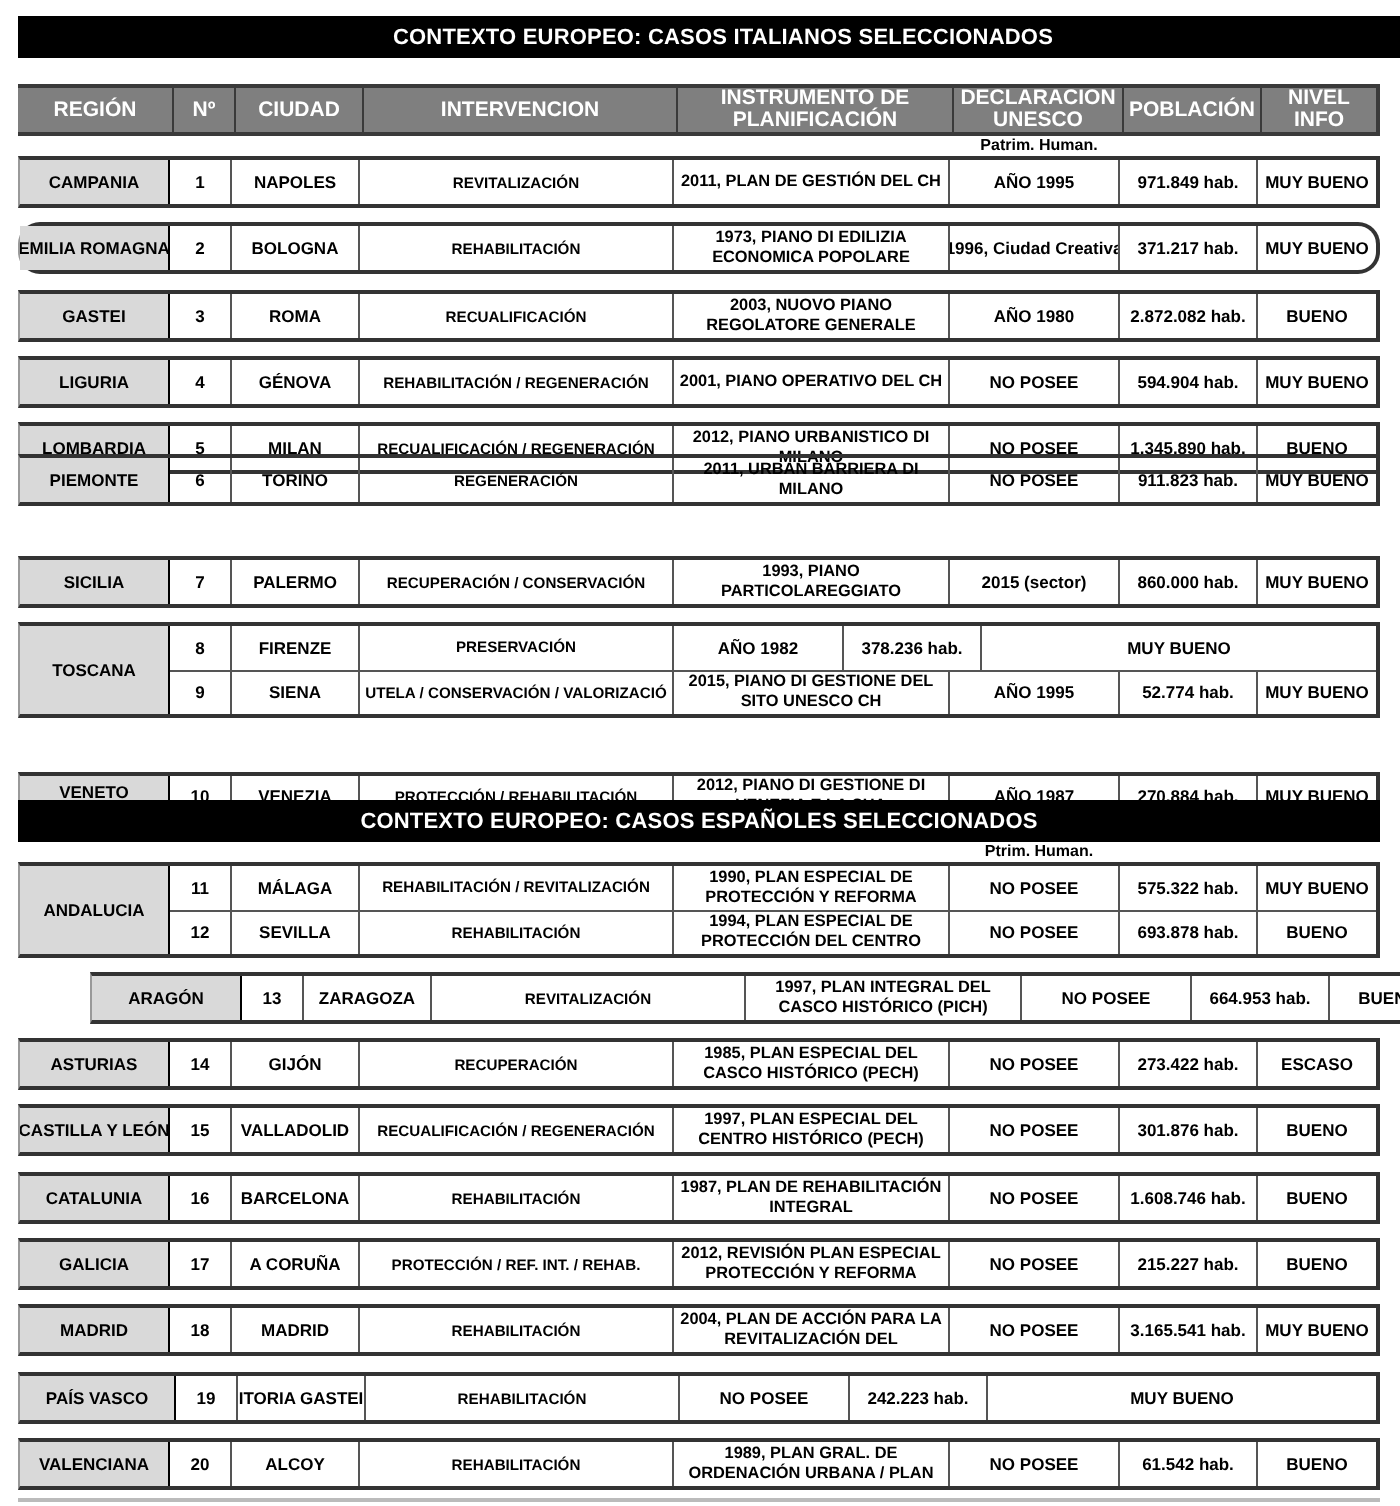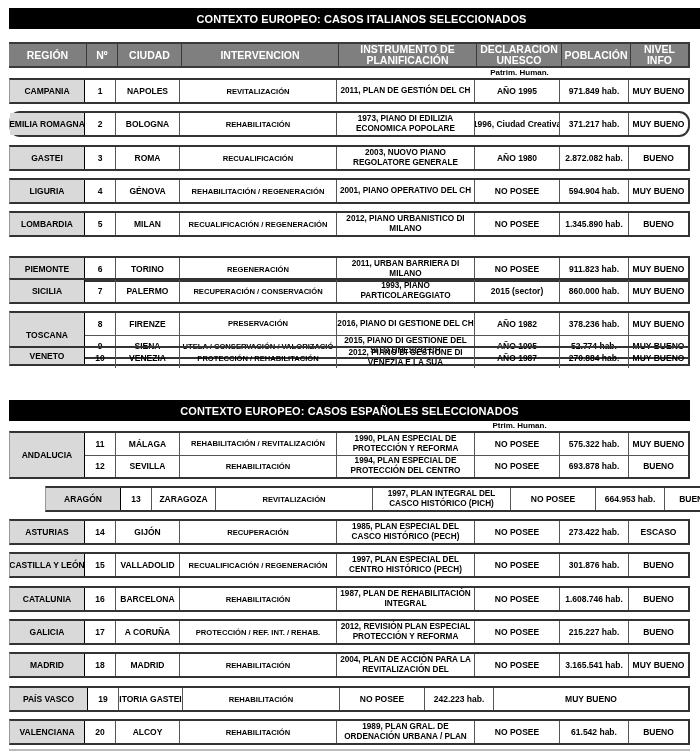--- a/index.html
+++ b/index.html
@@ -112,21 +112,21 @@
           <div class="c w-num">5</div>
           <div class="c w-city">MILAN</div>
           <div class="c w-int small">RECUALIFICACIÓN / REGENERACIÓN</div>
           <div class="c w-ins wrap">2012, PIANO URBANISTICO DI MILANO</div>
           <div class="c w-dec">NO POSEE</div>
           <div class="c w-pob">1.345.890 hab.</div>
           <div class="c w-niv" style="flex: 1 1 0%;">BUENO</div>
         </div>
       </div>
     </div>
-    <div class="grp" style="top: 256px; height: 26px;">
+    <div class="grp" style="top: 227px; height: 26px;">
       <div class="region w-reg">PIEMONTE</div>
       <div class="rows">
         <div class="row">
           <div class="c w-num">6</div>
           <div class="c w-city">TORINO</div>
           <div class="c w-int small">REGENERACIÓN</div>
           <div class="c w-ins wrap">2011, URBAN BARRIERA DI MILANO</div>
           <div class="c w-dec">NO POSEE</div>
           <div class="c w-pob">911.823 hab.</div>
           <div class="c w-niv" style="flex: 1 1 0%;">MUY BUENO</div>
@@ -147,37 +147,36 @@
         </div>
       </div>
     </div>
     <div class="grp" style="top: 311px; height: 48px;">
       <div class="region w-reg">TOSCANA</div>
       <div class="rows">
         <div class="row">
           <div class="c w-num">8</div>
           <div class="c w-city">FIRENZE</div>
           <div class="c w-int small">PRESERVACIÓN</div>
-          <div class="c w-ins wrap">2016, PIANO DI GESTIONE DEL CH</div>
           <div class="c w-dec">AÑO 1982</div>
           <div class="c w-pob">378.236 hab.</div>
           <div class="c w-niv" style="flex: 1 1 0%;">MUY BUENO</div>
         </div>
         <div class="row">
           <div class="c w-num">9</div>
           <div class="c w-city">SIENA</div>
           <div class="c w-int small">UTELA / CONSERVACIÓN / VALORIZACIÓ</div>
           <div class="c w-ins wrap">2015, PIANO DI GESTIONE DEL SITO UNESCO CH</div>
           <div class="c w-dec">AÑO 1995</div>
           <div class="c w-pob">52.774 hab.</div>
           <div class="c w-niv" style="flex: 1 1 0%;">MUY BUENO</div>
         </div>
       </div>
     </div>
-    <div class="grp" style="top: 346px; height: 20px; justify-content: flex-end;">
+    <div class="grp" style="top: 386px; height: 20px; justify-content: flex-end;">
       <div class="region w-reg">VENETO</div>
       <div class="rows">
         <div class="row">
           <div class="c w-num">10</div>
           <div class="c w-city">VENEZIA</div>
           <div class="c w-int small">PROTECCIÓN / REHABILITACIÓN</div>
           <div class="c w-ins wrap">2012, PIANO DI GESTIONE DI VENEZIA E LA SUA</div>
           <div class="c w-dec">AÑO 1987</div>
           <div class="c w-pob">270.884 hab.</div>
           <div class="c w-niv" style="flex: 1 1 0%;">MUY BUENO</div>

